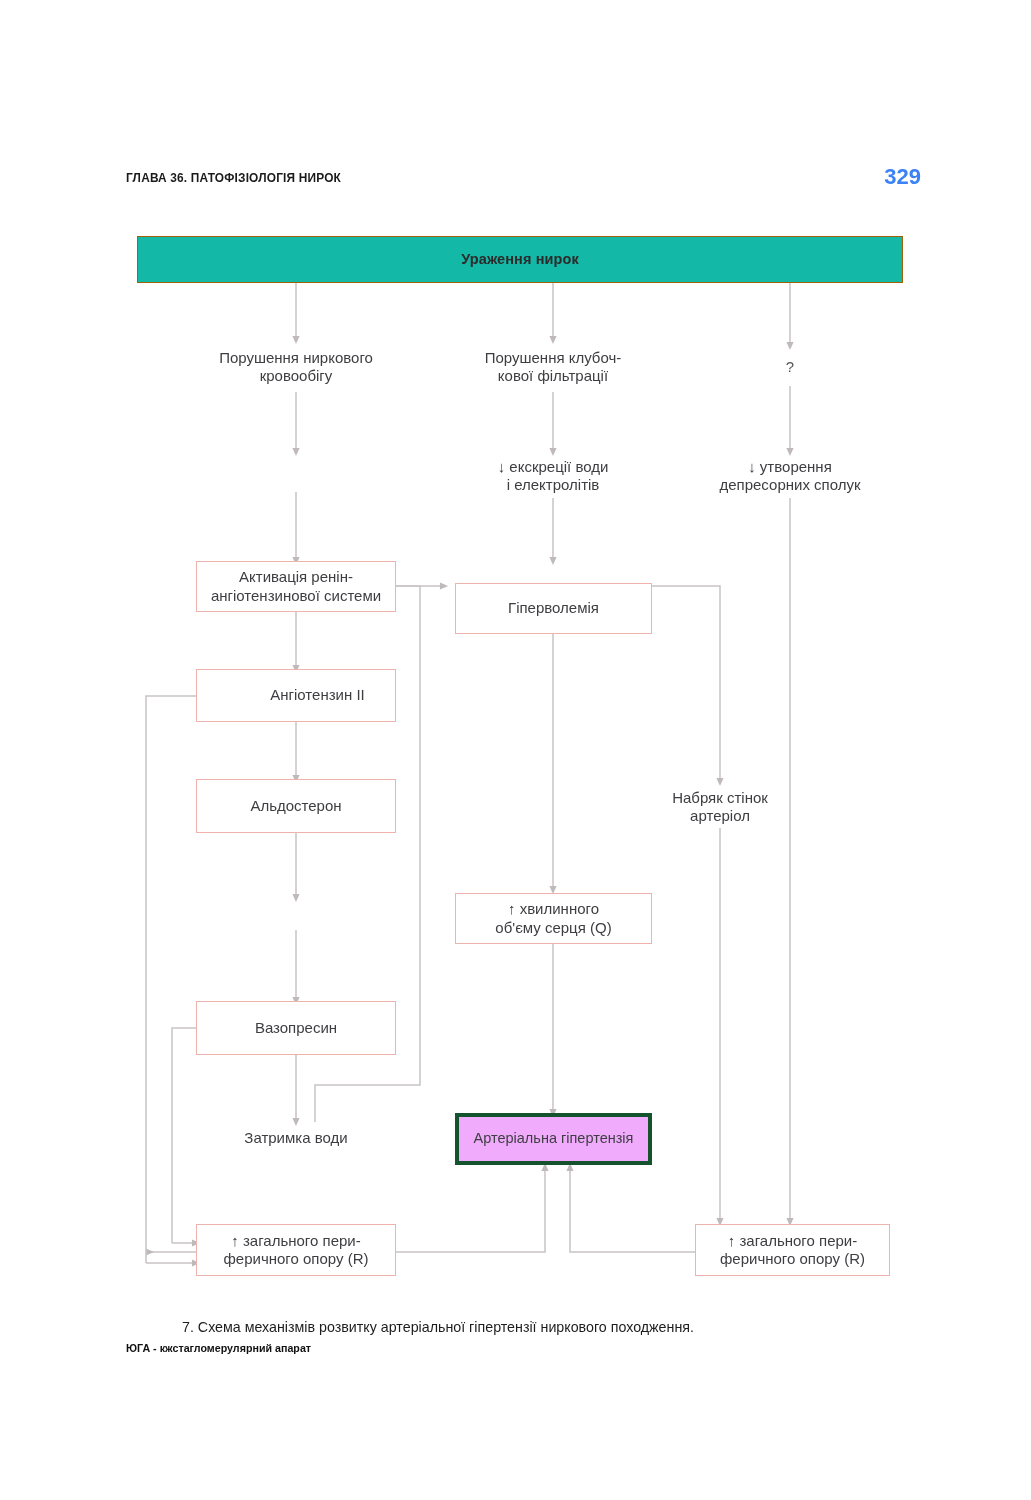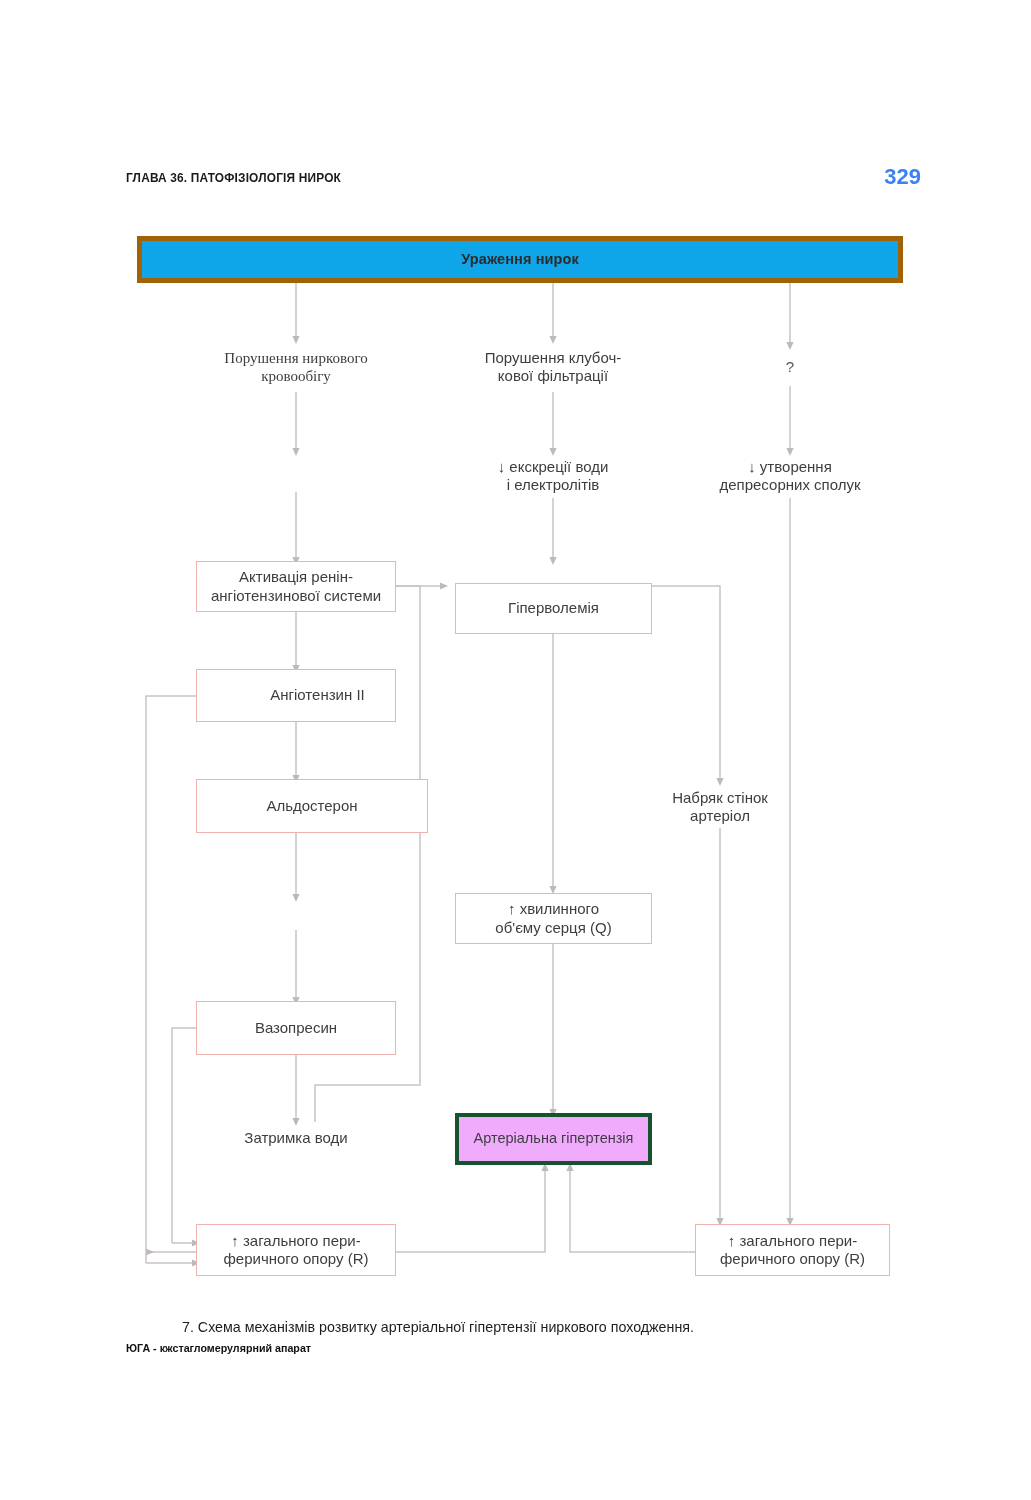--- a/index.html
+++ b/index.html
@@ -102,25 +102,25 @@
       <g fill="none" stroke="#c9c3c6" stroke-width="1.5">
 
         <path d="M196,696 H146 V1263"></path>
 
         <path d="M196,1028 H172 V1243"></path>
 
         <path d="M396,586 H420 V1085 H315 V1122"></path>
       </g>
     </svg>
 
-    <div class="node t-title" style="left:137px;top:236px;width:766px;height:47px;border:5px solid #a16207;background:#0ea5e9;">
+    <div class="node t-title" style="left:137px;top:236px;width:766px;height:47px;border:1px solid #a16207;background:#14b8a6;">
       <span>Ураження нирок</span>
     </div>
 
-    <div class="node plain t-plain" style="left:196px;top:342px;width:200px;height:50px;white-space:pre-line;font-family:Liberation Serif, serif;">
+    <div class="node plain t-plain" style="left:196px;top:342px;width:200px;height:50px;white-space:pre-line;">
       <span>Порушення ниркового
 кровообігу</span>
     </div>
 
     <div class="node plain t-plain" style="left:455px;top:342px;width:196px;height:50px;white-space:pre-line;">
       <span>Порушення клубоч-
 кової фільтрації</span>
     </div>
 
     <div class="node plain t-q" style="left:762px;top:352px;width:56px;height:30px;">
@@ -144,21 +144,21 @@
     </div>
 
     <div class="node boxed t-box" style="left:455px;top:561px;width:197px;height:51px;margin-top:22px;">
       <span>Гіперволемія</span>
     </div>
 
     <div class="node boxed t-box" style="left:196px;top:669px;width:200px;height:53px;padding-left:43px;">
       <span>Ангіотензин ІІ</span>
     </div>
 
-    <div class="node boxed t-box" style="left:196px;top:779px;width:232px;height:54px;">
+    <div class="node boxed t-box" style="left:196px;top:779px;width:200px;height:54px;">
       <span>Альдостерон</span>
     </div>
 
 
     <div class="node boxed t-box" style="left:196px;top:1001px;width:200px;height:54px;">
       <span>Вазопресин</span>
     </div>
 
     <div class="node plain t-plain" style="left:640px;top:784px;width:160px;height:46px;white-space:pre-line;">
       <span>Набряк стінок

